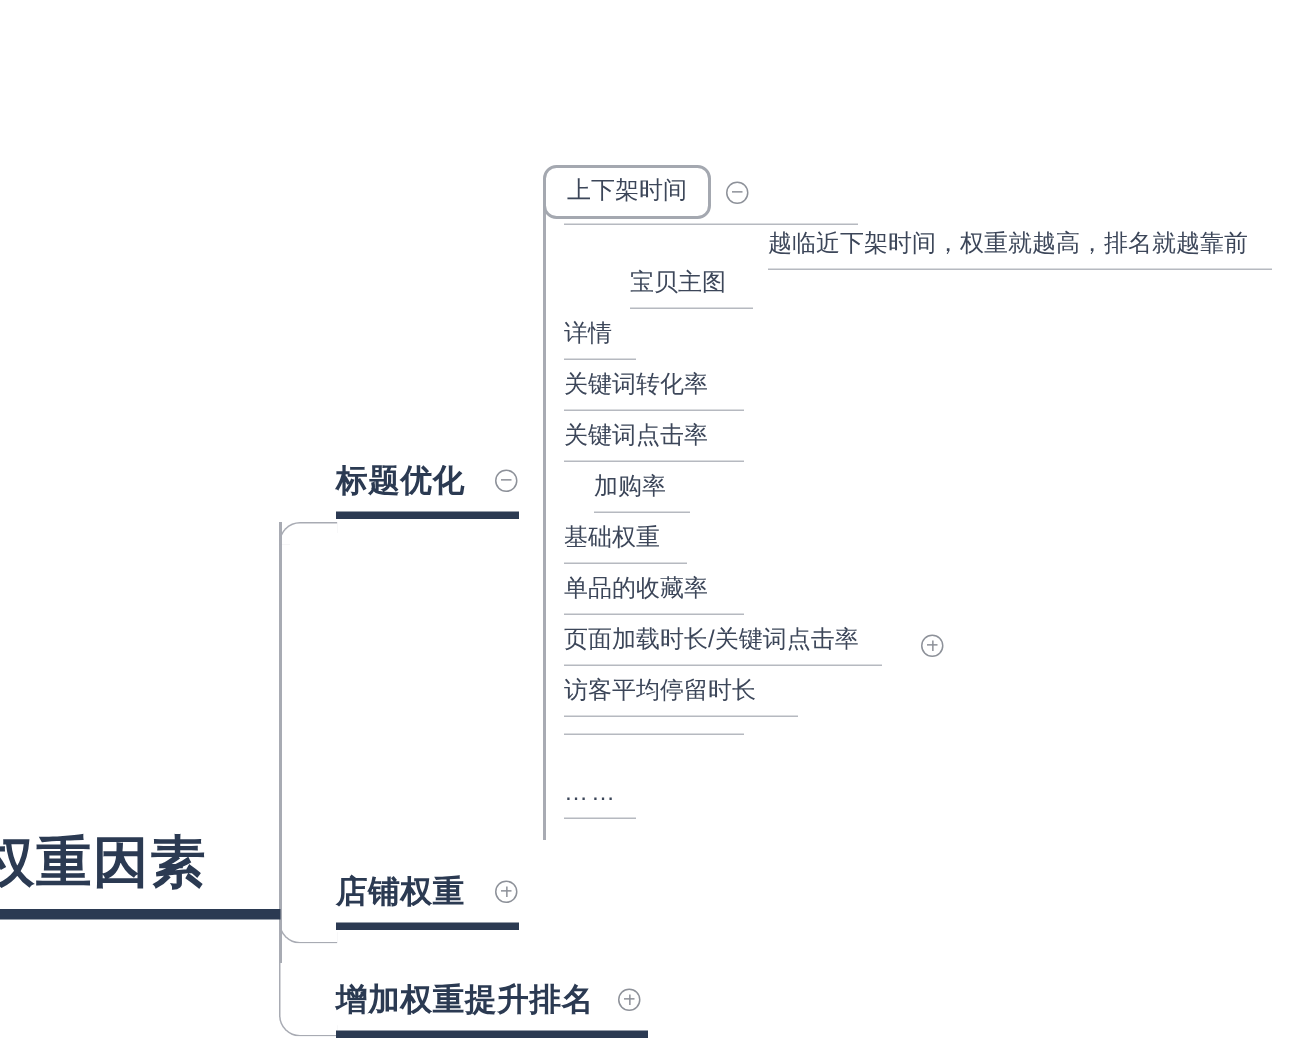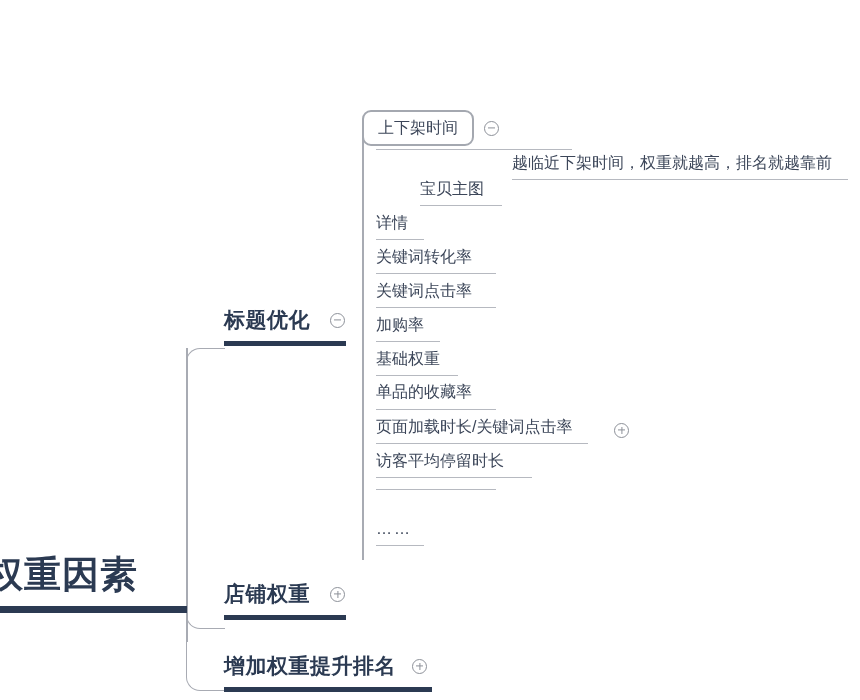--- a/index.html
+++ b/index.html
@@ -265,21 +265,21 @@
         </div>
       </div>
       <div class="leaf-item" style="top: 170px;">
         <div class="leaf-row">
           <div class="leaf-inner">
             <span class="leaf-text">关键词点击率</span>
             <div class="leaf-underline" style="width: 120px;"></div>
           </div>
         </div>
       </div>
-      <div class="leaf-item" style="top: 204px;">
+      <div class="leaf-item" style="top: 204px; padding-left: 20px;">
         <div class="leaf-row">
           <div class="leaf-inner">
             <span class="leaf-text">加购率</span>
             <div class="leaf-underline" style="width: 64px;"></div>
           </div>
         </div>
       </div>
       <div class="leaf-item" style="top: 238px;">
         <div class="leaf-row">
           <div class="leaf-inner">

